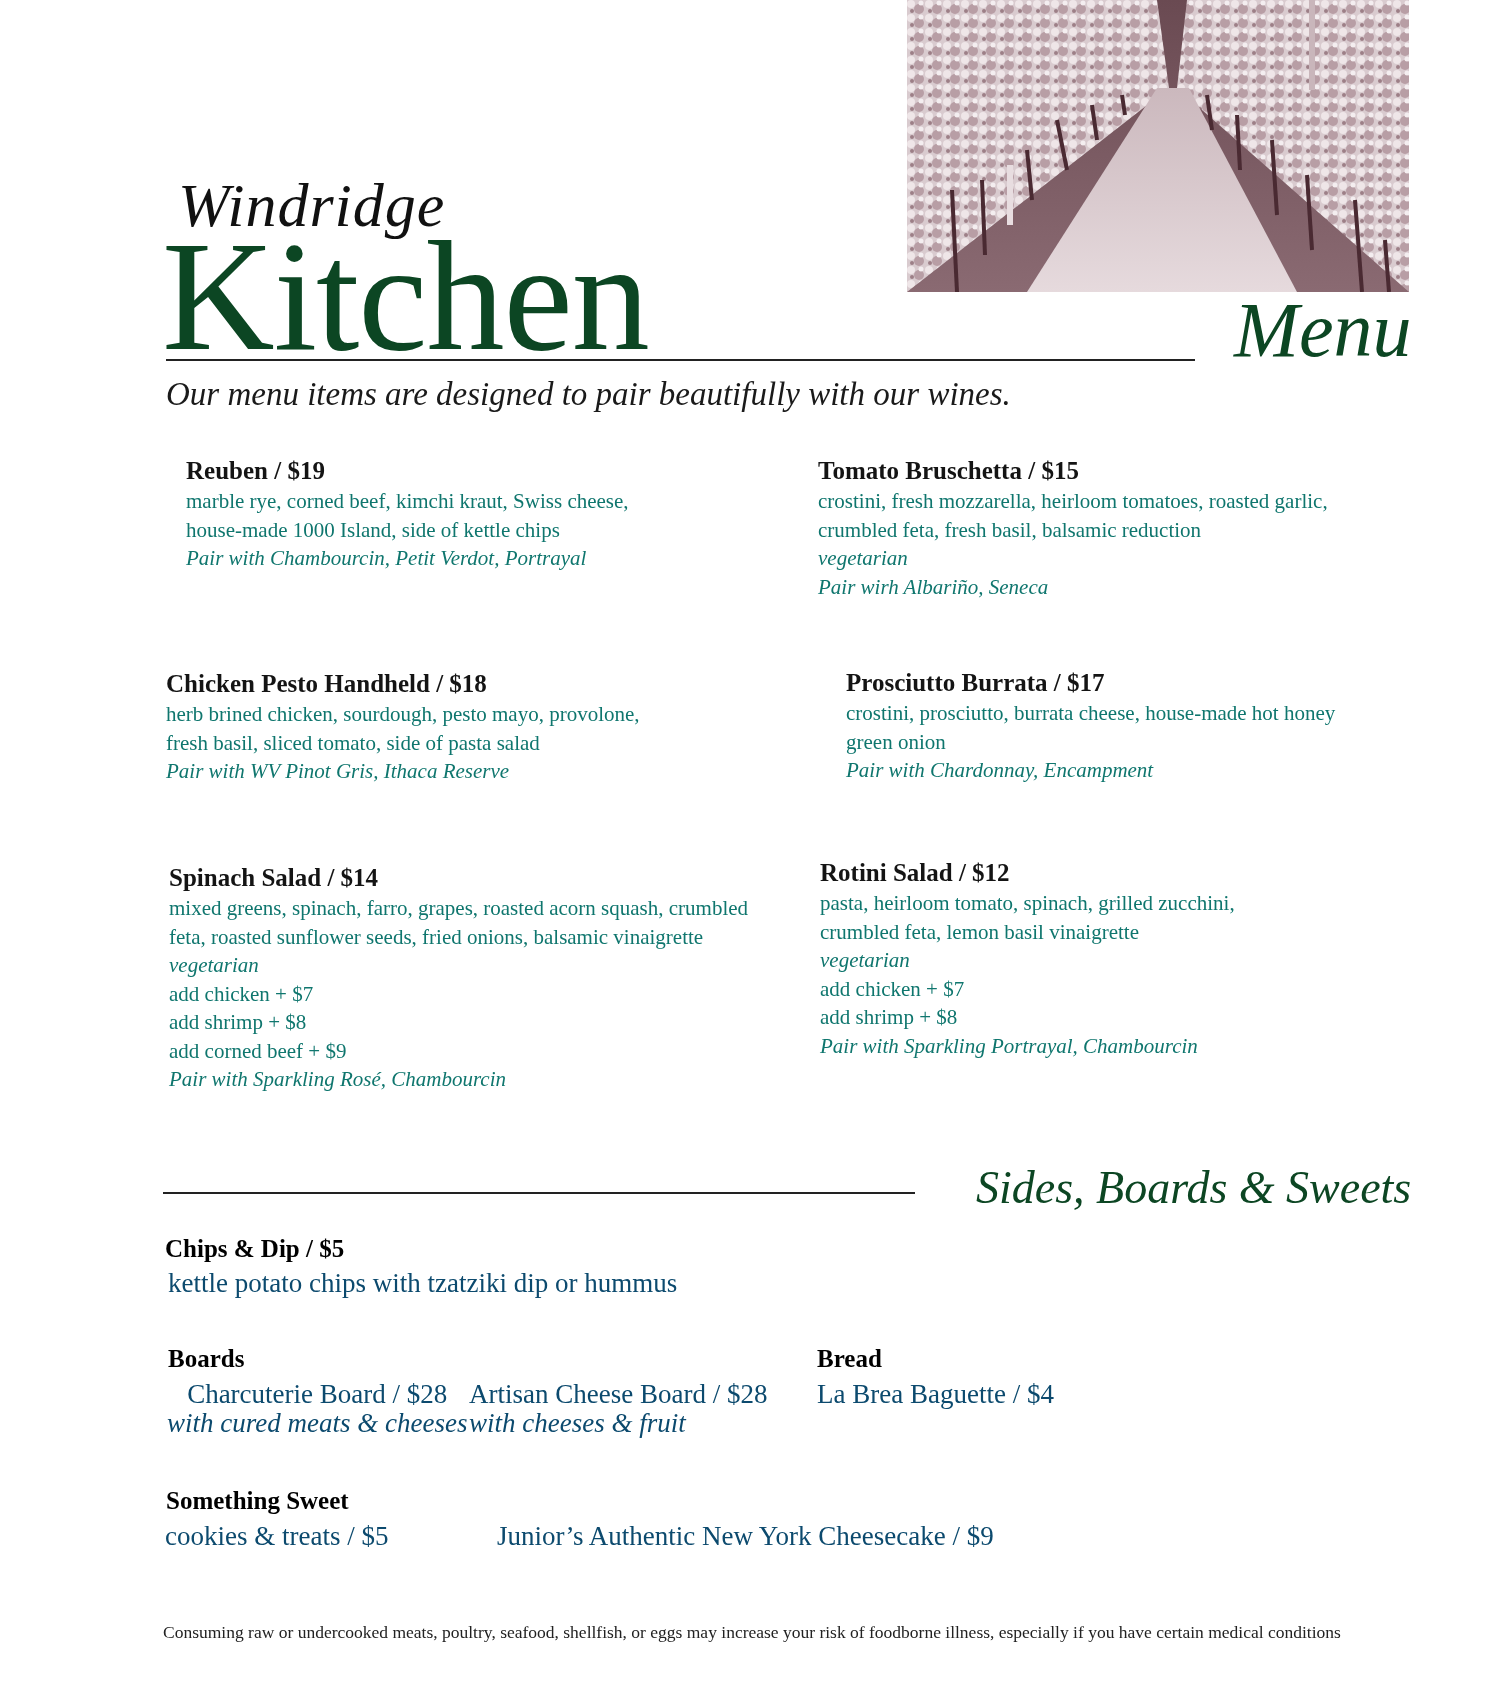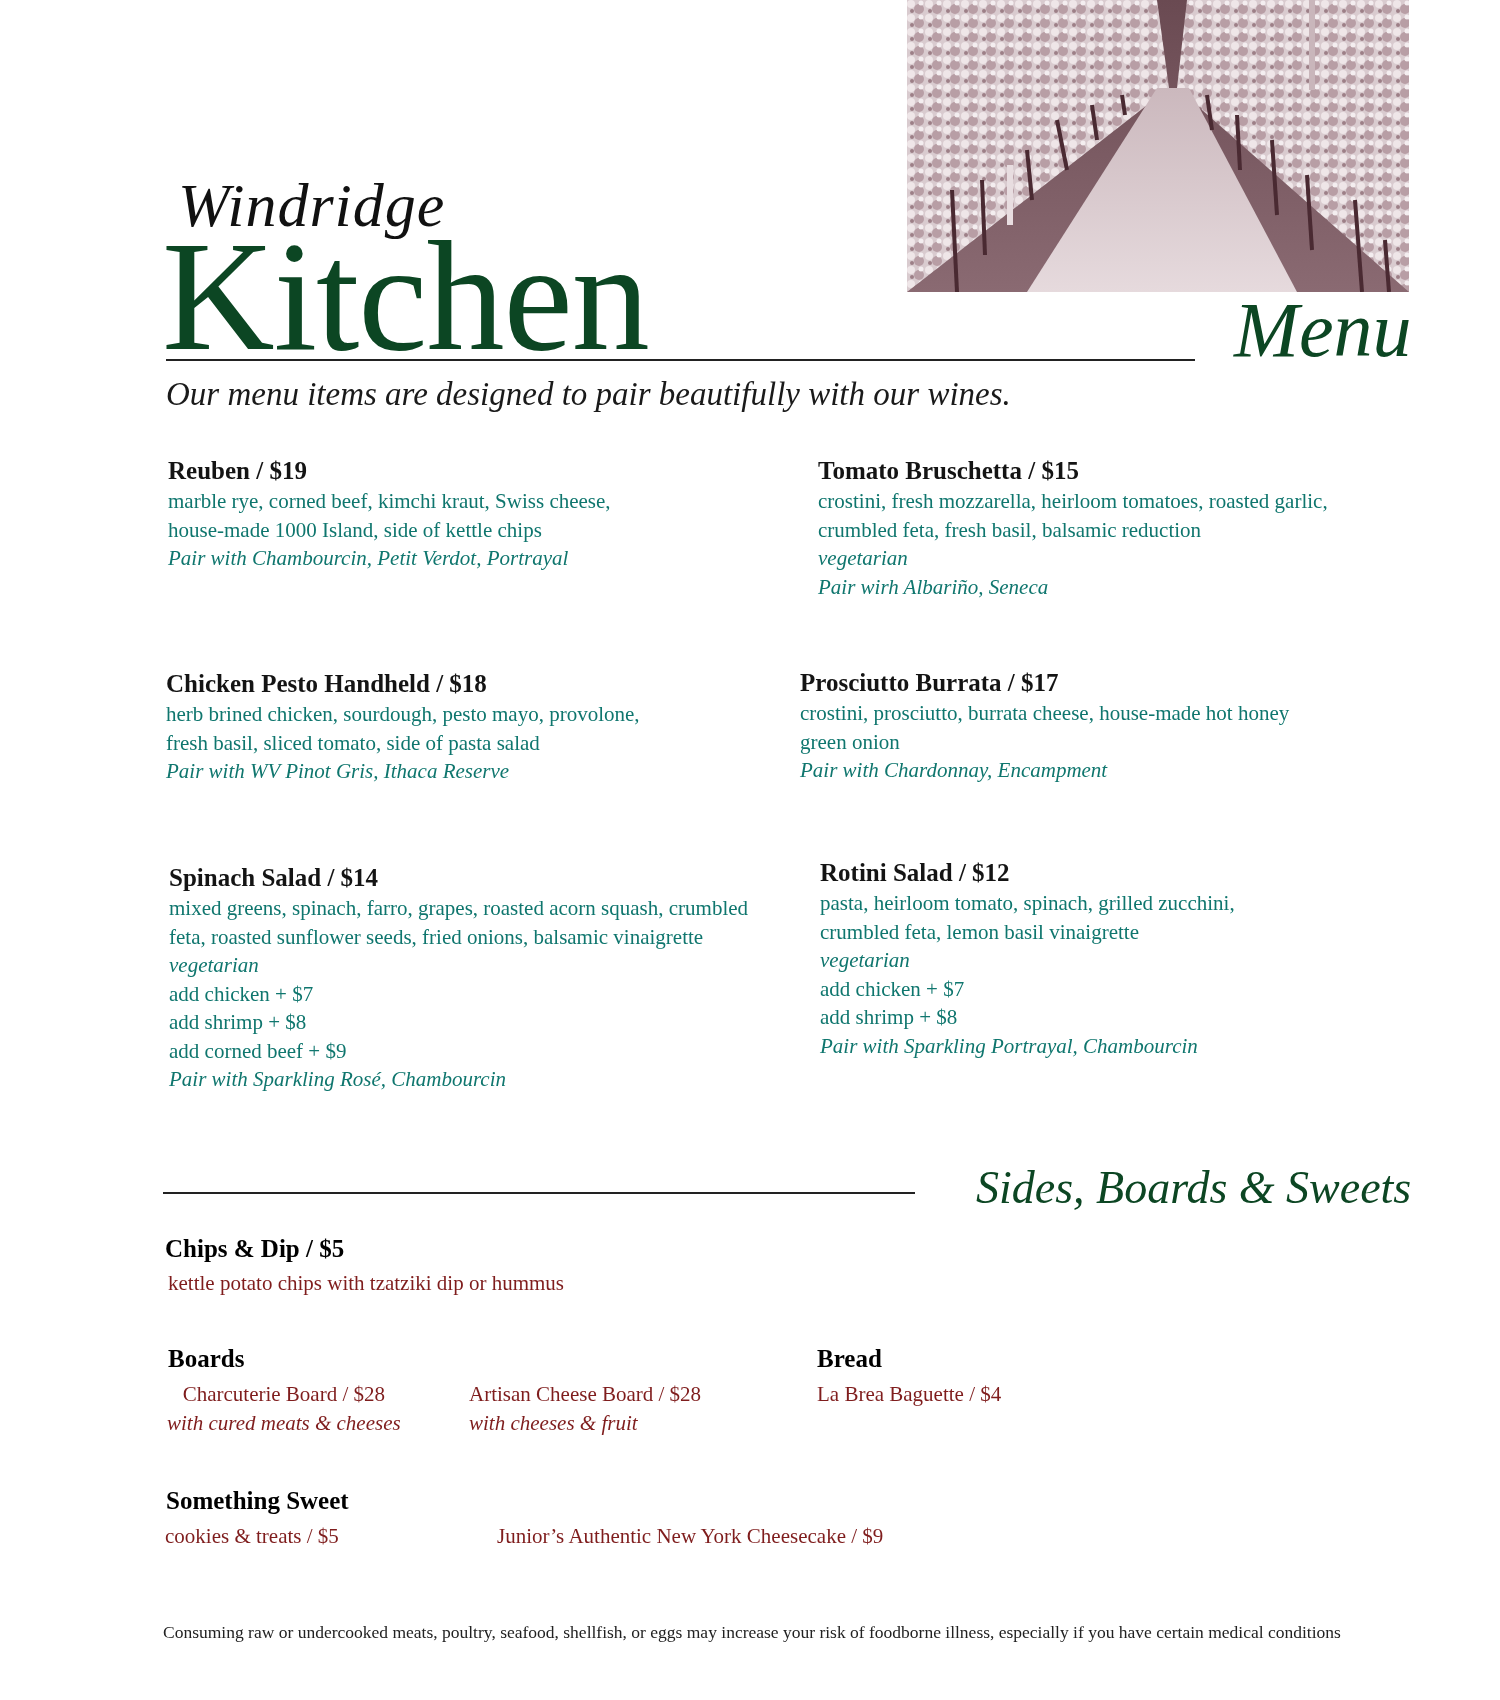--- a/index.html
+++ b/index.html
@@ -21,21 +21,21 @@
   
   .item { width: 640px; }
   .item h3 { margin: 0; font-size: 25px; font-weight: bold; line-height: 32px; color: #141414; }
   .item .line { font-size: 21px; line-height: 28.5px; color: #0f766e; }
   .item .it { font-style: italic; }
 
   .rule-sides { left: 163px; top: 1192px; width: 752px; height: 2px; background: #222; }
   .sides-title { left: 932px; top: 1160px; font-size: 46px; font-style: italic; line-height: 56px; margin-left: 44px; }
 
   .sub h3 { margin: 0; font-size: 25px; font-weight: bold; line-height: 32px; color: #000000; }
-  .sub .line { font-size: 21px; line-height: 29px; color: #7f1d1d; white-space: nowrap; }
+  .sub .line { font-size: 27px; line-height: 29px; color: #0c4a6e; white-space: nowrap; }
   .sub .it { font-style: italic; }
 
   .disclaimer { left: 163px; top: 1620px; font-size: 17.5px; line-height: 24px; white-space: nowrap; color: #222; }
 </style>
 </head>
 <body>
 
 <div class="abs photo">
   <svg width="502" height="292" viewBox="0 0 502 292" xmlns="http://www.w3.org/2000/svg">
     <defs>
@@ -77,21 +77,21 @@
     <rect x="100" y="165" width="6" height="60" fill="#e8dde0"></rect>
   </svg>
 </div>
 
 <div class="abs windridge">Windridge</div>
 <div class="abs kitchen green">Kitchen</div>
 <div class="abs rule-top"></div>
 <div class="abs menu-word green">Menu</div>
 <div class="abs tagline">Our menu items are designed to pair beautifully with our wines.</div>
 
-<div class="abs item" style="left:168px; top:455px;">
+<div class="abs item" style="left:186px; top:455px;">
   <h3>Reuben / $19</h3>
   <div class="line">marble rye, corned beef, kimchi kraut, Swiss cheese,</div>
   <div class="line">house-made 1000 Island, side of kettle chips</div>
   <div class="line it">Pair with Chambourcin, Petit Verdot, Portrayal</div>
 </div>
 
 <div class="abs item" style="left:818px; top:455px;">
   <h3>Tomato Bruschetta / $15</h3>
   <div class="line">crostini, fresh mozzarella, heirloom tomatoes, roasted garlic,</div>
   <div class="line">crumbled feta, fresh basil, balsamic reduction</div>
@@ -99,21 +99,21 @@
   <div class="line it">Pair wirh Albariño, Seneca</div>
 </div>
 
 <div class="abs item" style="left:166px; top:668px;">
   <h3>Chicken Pesto Handheld / $18</h3>
   <div class="line">herb brined chicken, sourdough, pesto mayo, provolone,</div>
   <div class="line">fresh basil, sliced tomato, side of pasta salad</div>
   <div class="line it">Pair with WV Pinot Gris, Ithaca Reserve</div>
 </div>
 
-<div class="abs item" style="left:800px; top:667px;">
+<div class="abs item" style="left:846px; top:667px;">
   <h3>Prosciutto Burrata / $17</h3>
   <div class="line">crostini, prosciutto, burrata cheese, house-made hot honey</div>
   <div class="line">green onion</div>
   <div class="line it">Pair with Chardonnay, Encampment</div>
 </div>
 
 <div class="abs item" style="left:169px; top:862px; width:660px;">
   <h3>Spinach Salad / $14</h3>
   <div class="line">mixed greens, spinach, farro, grapes, roasted acorn squash, crumbled</div>
   <div class="line">feta, roasted sunflower seeds, fried onions, balsamic vinaigrette</div>

